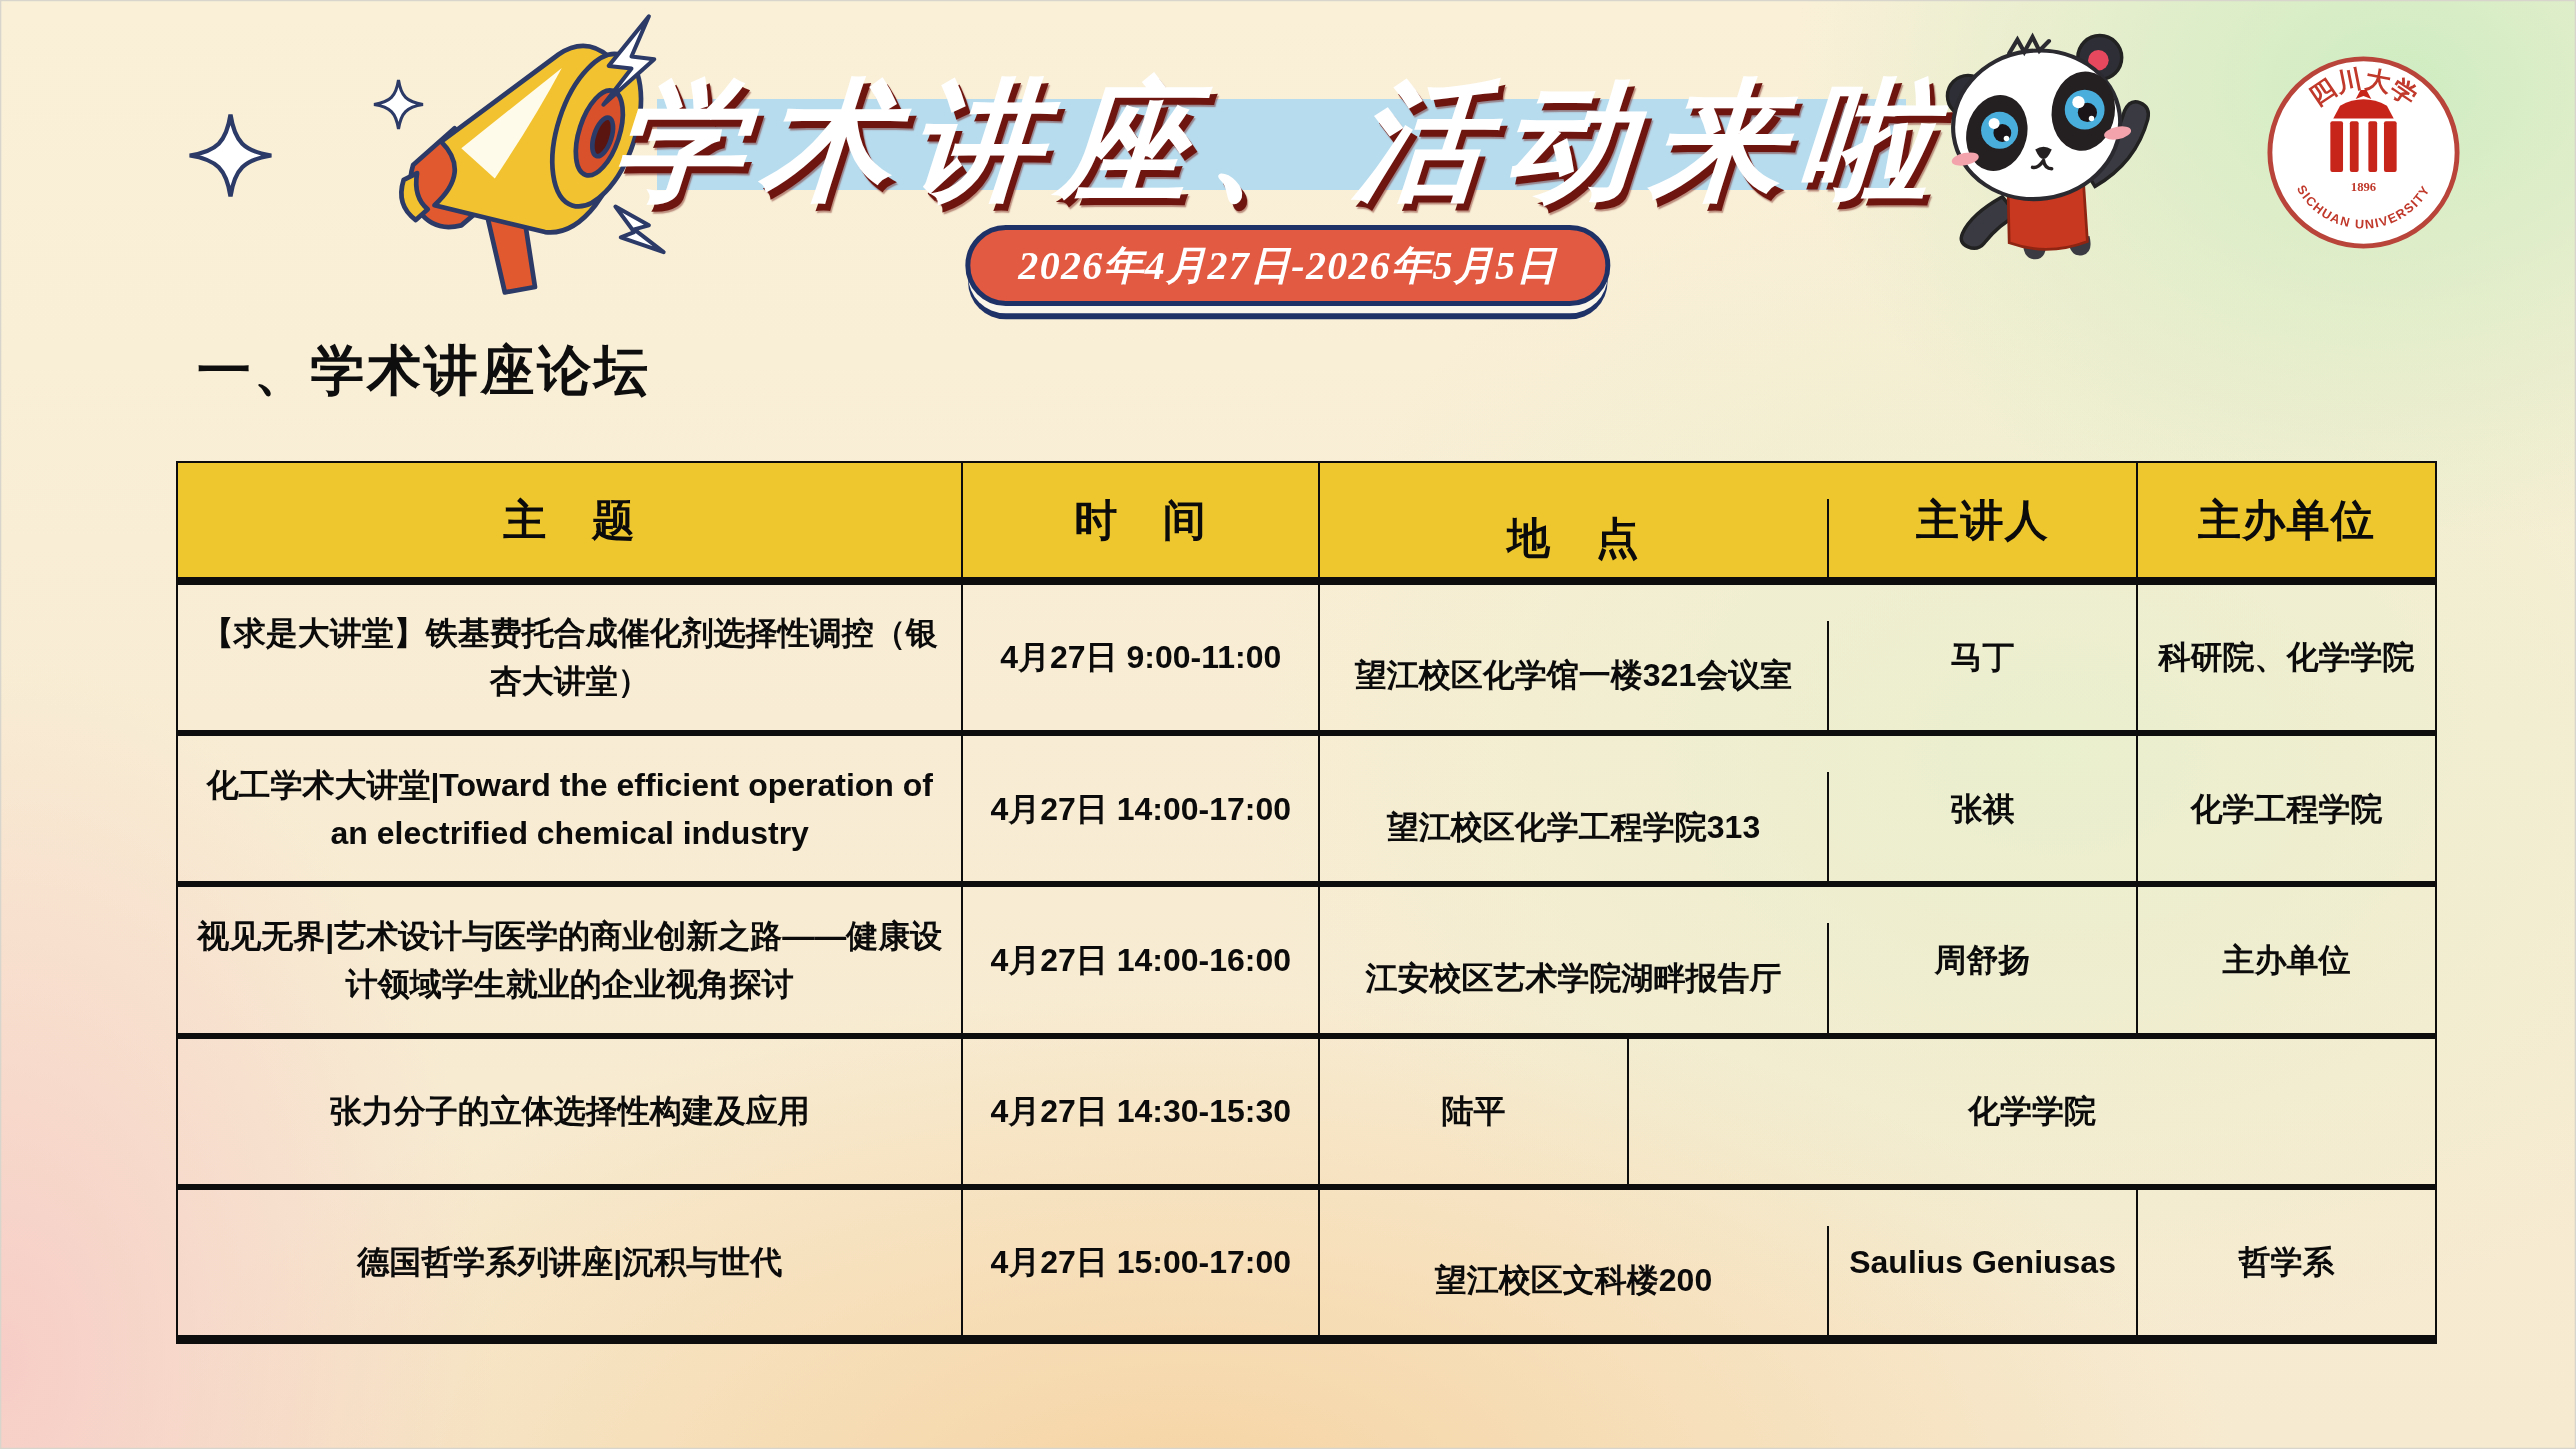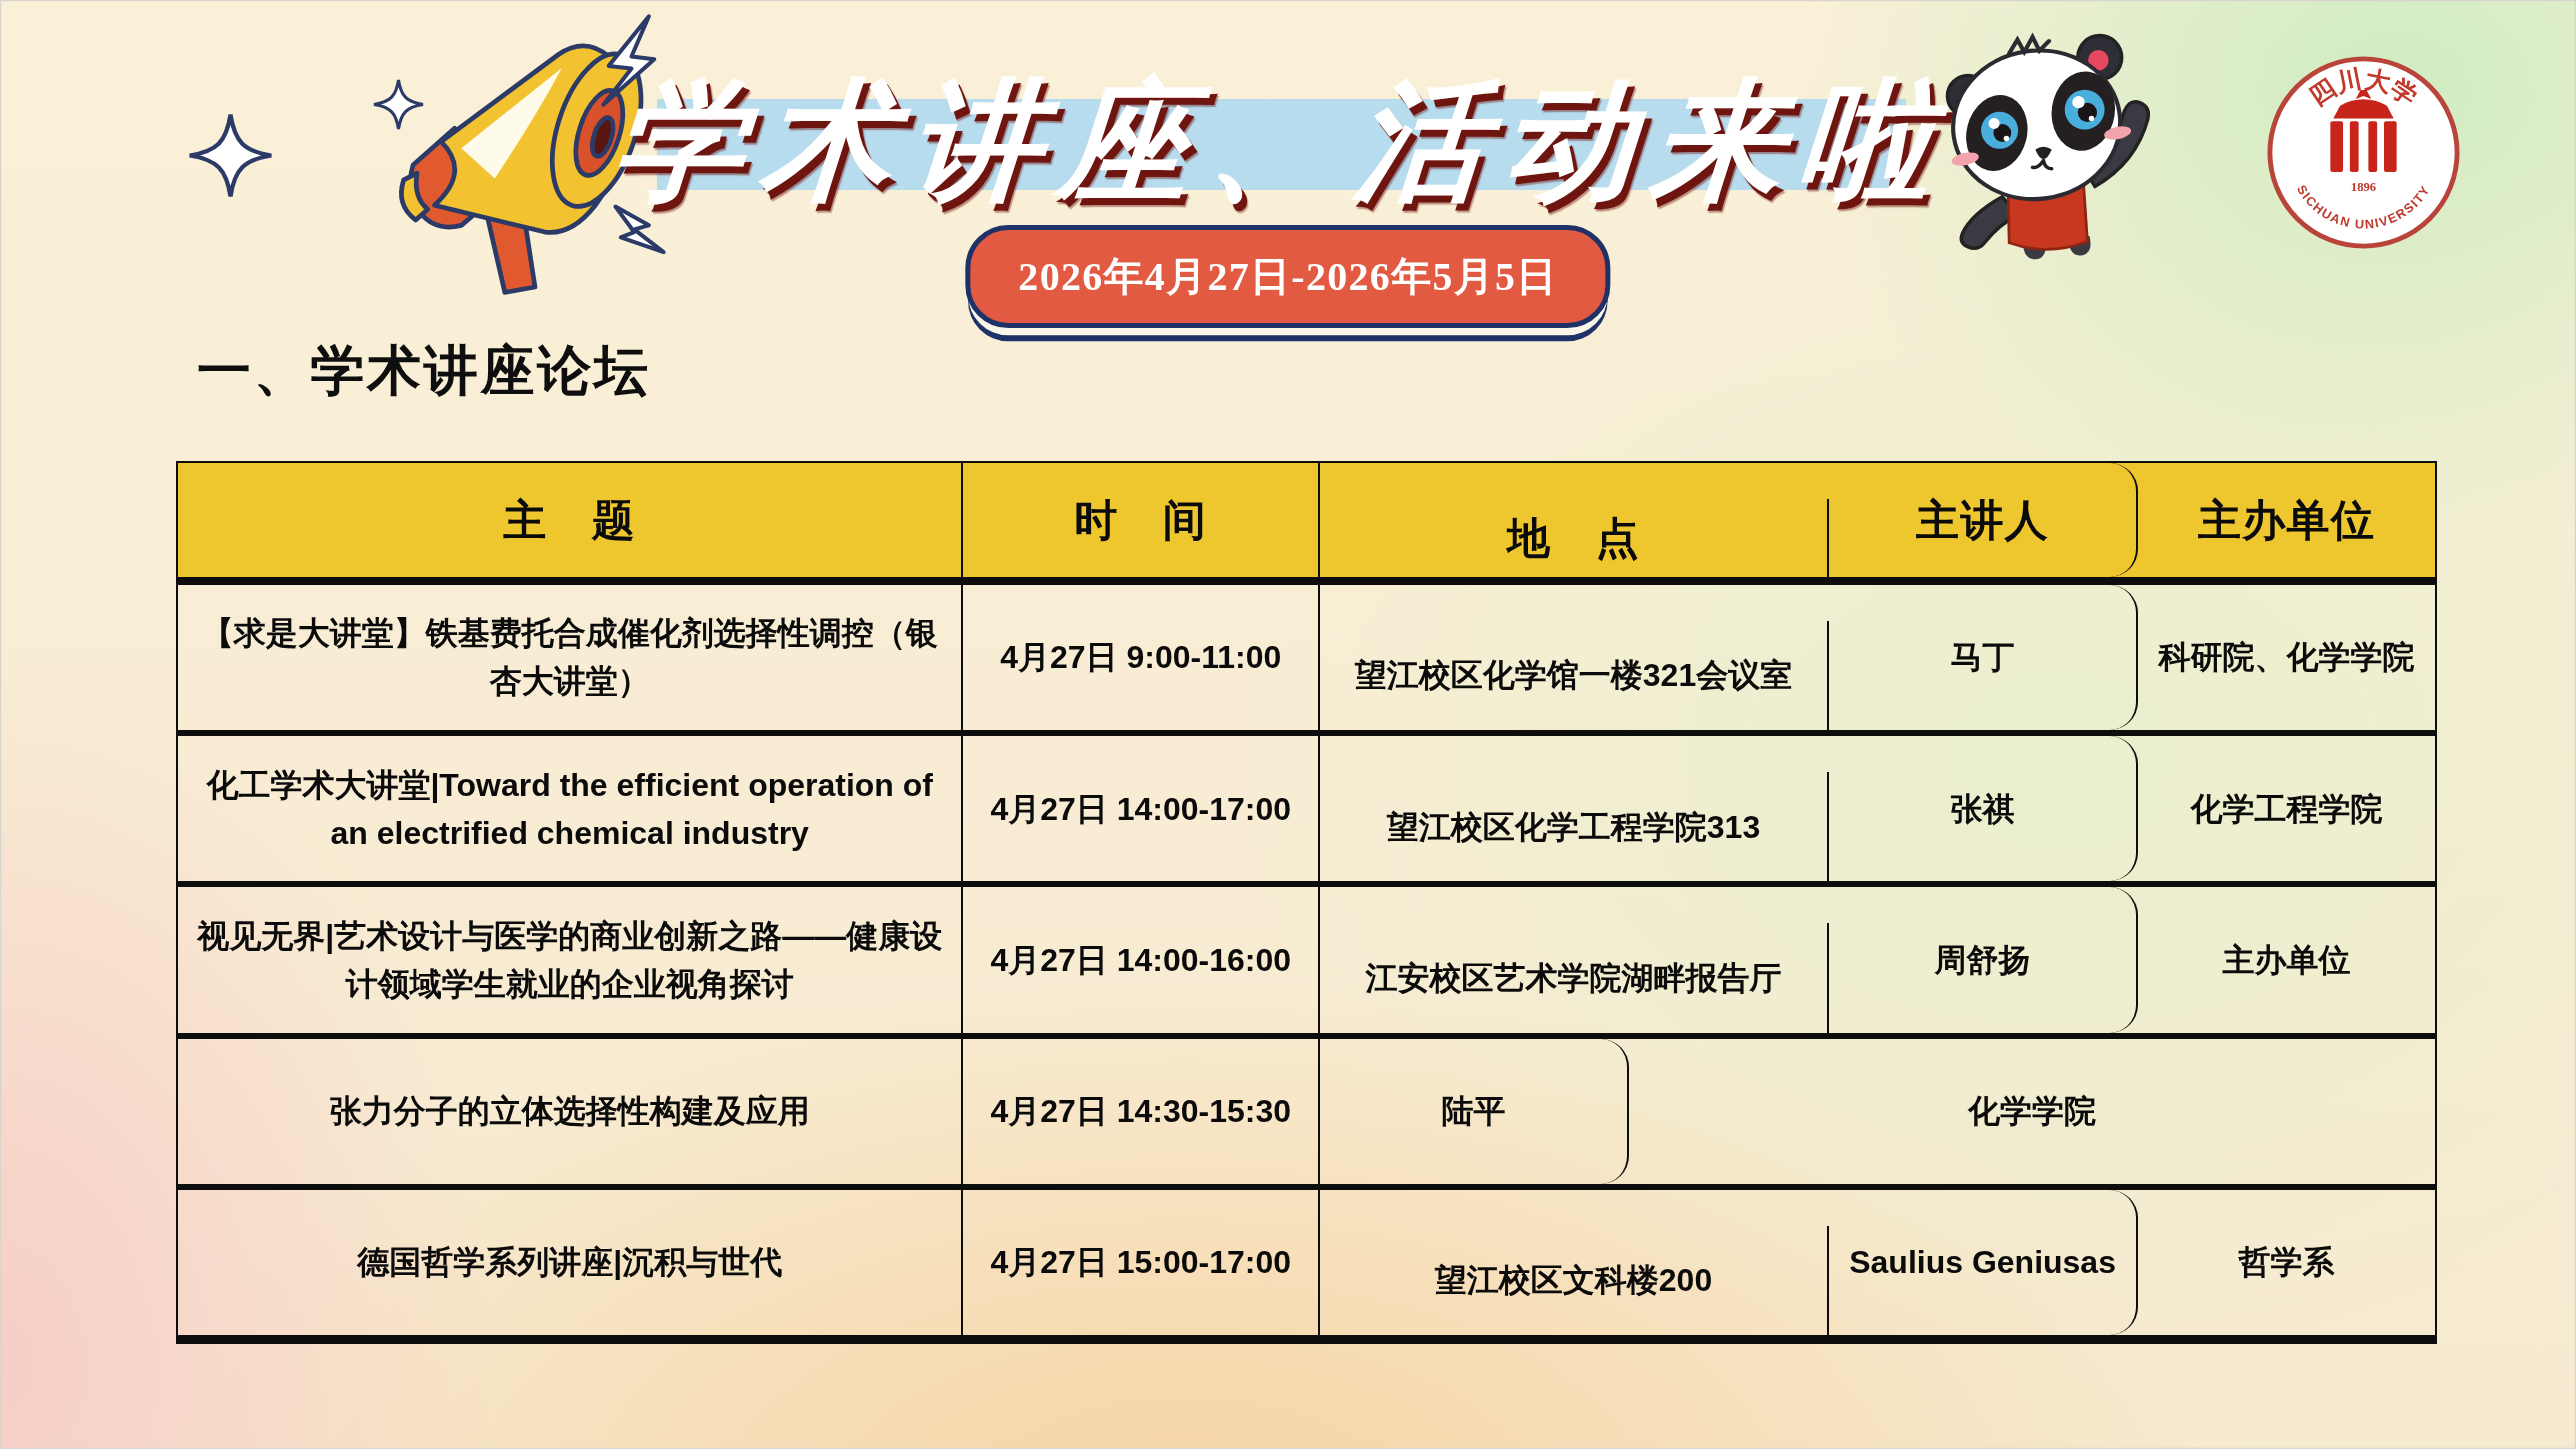--- a/index.html
+++ b/index.html
@@ -23,22 +23,23 @@
     position:absolute;left:644px;top:35px;width:1275px;height:215px;
     display:flex;align-items:center;justify-content:center;
     font-size:131px;font-weight:900;font-style:italic;letter-spacing:17.4px;
     color:#FFFFFF;white-space:nowrap;
     text-shadow:5.4px 7.4px 0 #6E150F, 6.7px 8.7px 1.3px rgba(110,21,15,.45);
     transform:skewX(-4deg);
   }
   .date-pill{
     position:absolute;left:50%;top:225px;transform:translateX(-50%);
     background:#E25A41;border:5.4px solid #1F3268;border-radius:43px;
-    padding:19px 48px;
+    padding:8px 48px;
     box-shadow:0 10px 0 -2.7px #FBF6EA, 0 16px 0 -2.7px #1F3268;
+    font-style:italic;
   }
   .date-pill span{
     font-family:"Liberation Serif",serif;font-weight:700;font-size:40px;color:#FFFFFF;
     letter-spacing:1.3px;white-space:nowrap;
   }
   .section-title{
     position:absolute;left:197px;top:335px;
     font-size:54px;font-weight:700;color:#0e0e0e;letter-spacing:2.7px;
   }
   .art{position:absolute;}
@@ -55,21 +56,21 @@
   .t-cell{
     display:flex;align-items:center;justify-content:center;text-align:center;
     border-right:2.7px solid #0d0d0d;box-sizing:border-box;
     padding:6.7px 19px;font-weight:700;font-size:32px;line-height:1.5;color:#0b0b0b;
   }
   .t-cell:last-child{border-right:none;}
   .t-head .t-cell{font-size:43px;font-weight:900;letter-spacing:1.3px;}
   .col-topic{flex:0 0 34.8%;}
   .col-time{flex:0 0 15.8%;}
   .col-location{flex:0 0 22.55%;margin-top:36px;}
-  .col-speaker{flex:0 0 13.7%;border-radius:28px;}
+  .col-speaker{flex:0 0 13.7%;}
   .col-organizer{flex:1;}
 </style>
 </head>
 <body>
 
 <div id="canvas">
 
   <svg class="art" style="left:188px;top:113px" width="85" height="85" viewBox="0 0 100 100">
     <path d="M50 2 C55 34 66 45 98 50 C66 55 55 66 50 98 C45 66 34 55 2 50 C34 45 45 34 50 2 Z" fill="#FFFFFF" stroke="#2B3A67" stroke-width="5"></path>
   </svg>

